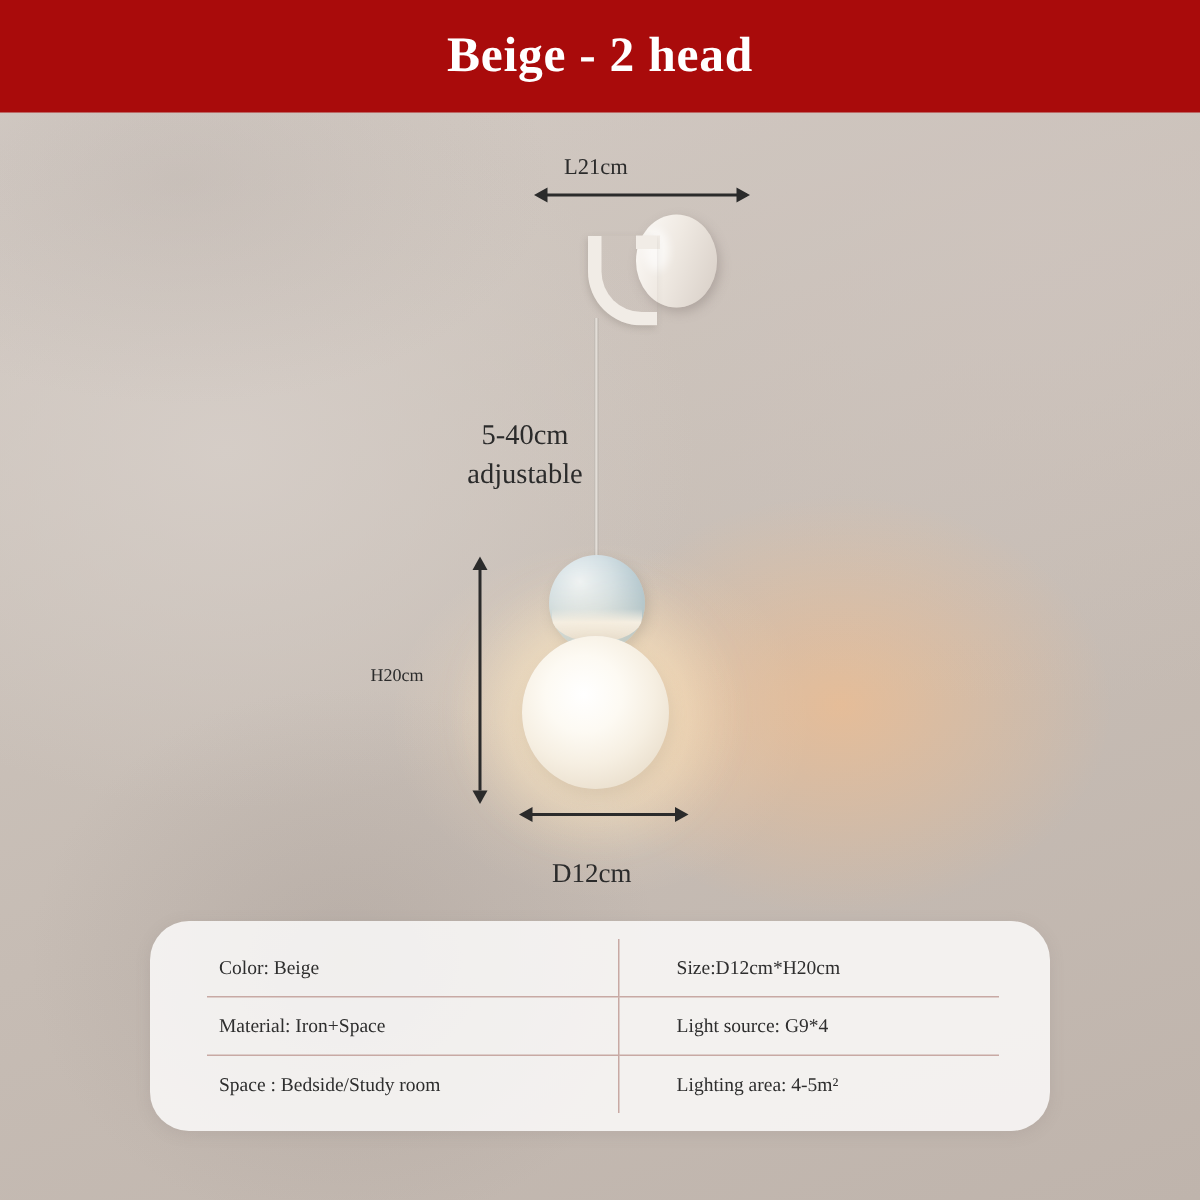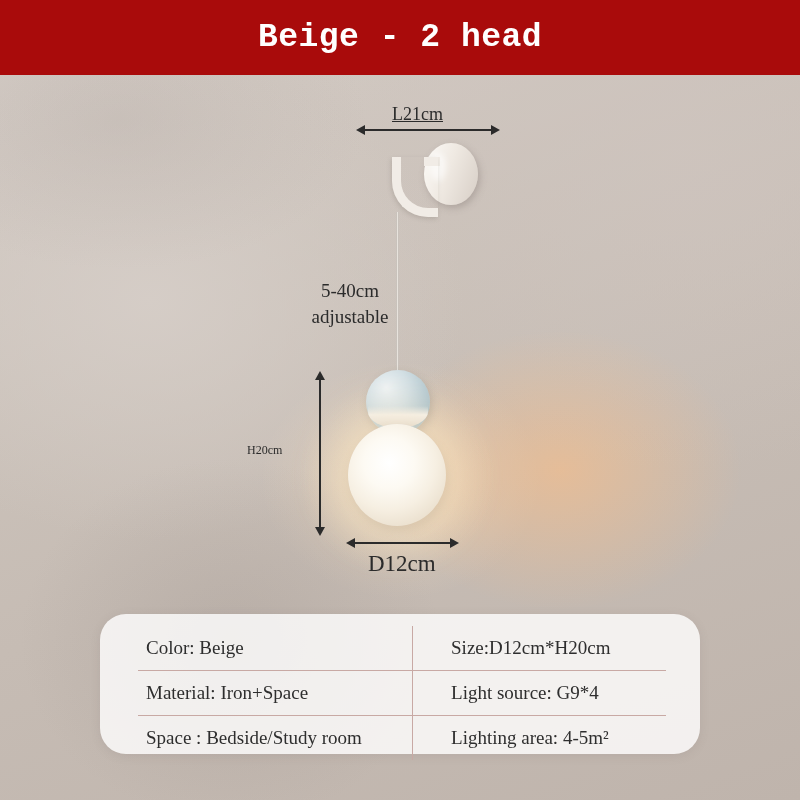--- a/index.html
+++ b/index.html
@@ -48,21 +48,21 @@
     background: #a90b0b;
     display: flex;
     align-items: center;
     justify-content: center;
   }
   .title-text {
     color: #ffffff;
     font-size: 33px;
     font-weight: bold;
     letter-spacing: 0.5px;
-    font-family: Liberation Mono, monospace;
+    font-family: Liberation Serif, serif;
   }
   
   .wall-plate {
     position: absolute;
     left: 424px;
     top: 143px;
     width: 54px;
     height: 62px;
     border-radius: 27px / 31px;
     background: linear-gradient(110deg, #fdfbf8 0%, #efe9e2 45%, #d7cec6 100%);
@@ -146,31 +146,31 @@
     background: radial-gradient(circle, rgba(255,228,180,0.45) 0%, rgba(255,228,180,0.16) 42%, rgba(255,228,180,0) 70%);
   }
   
   .dim-label {
     position: absolute;
     color: #2b2b2b;
     font-size: 17px;
     font-family: "Liberation Serif", serif;
     white-space: nowrap;
   }
-  .dim-l21 { left: 392px; top: 104px; font-size: 18px; text-decoration: underline; }
+  .dim-l21 { left: 376px; top: 104px; font-size: 15px; }
   .dim-adj {
     left: 285px;
     top: 278px;
     font-size: 19px;
     line-height: 26px;
     text-align: center;
     width: 130px;
   }
   .dim-h20 { left: 247px; top: 443px; font-size: 12px; }
-  .dim-d12 { left: 368px; top: 551px; font-size: 23px; }
+  .dim-d12 { left: 368px; top: 572px; font-size: 18px; }
 
   .line-h {
     position: absolute;
     height: 1.5px;
     background: #2b2b2b;
   }
   .line-v {
     position: absolute;
     width: 1.5px;
     background: #2b2b2b;
@@ -211,21 +211,21 @@
     box-shadow: 0 2px 10px rgba(120,110,105,0.15);
   }
   .spec-table {
     position: absolute;
     left: 38px;
     top: 12px;
     width: 528px;
     border-collapse: collapse;
   }
   .spec-table td {
-    font-size: 19px;
+    font-size: 13px;
     color: #2e2e2e;
     font-family: "Liberation Serif", serif;
     padding: 11px 4px 11px 8px;
     border-bottom: 1px solid #c8a9a4;
     vertical-align: middle;
   }
   .spec-table tr:last-child td {
     border-bottom: none;
     font-family: Liberation Serif, serif;
   }

